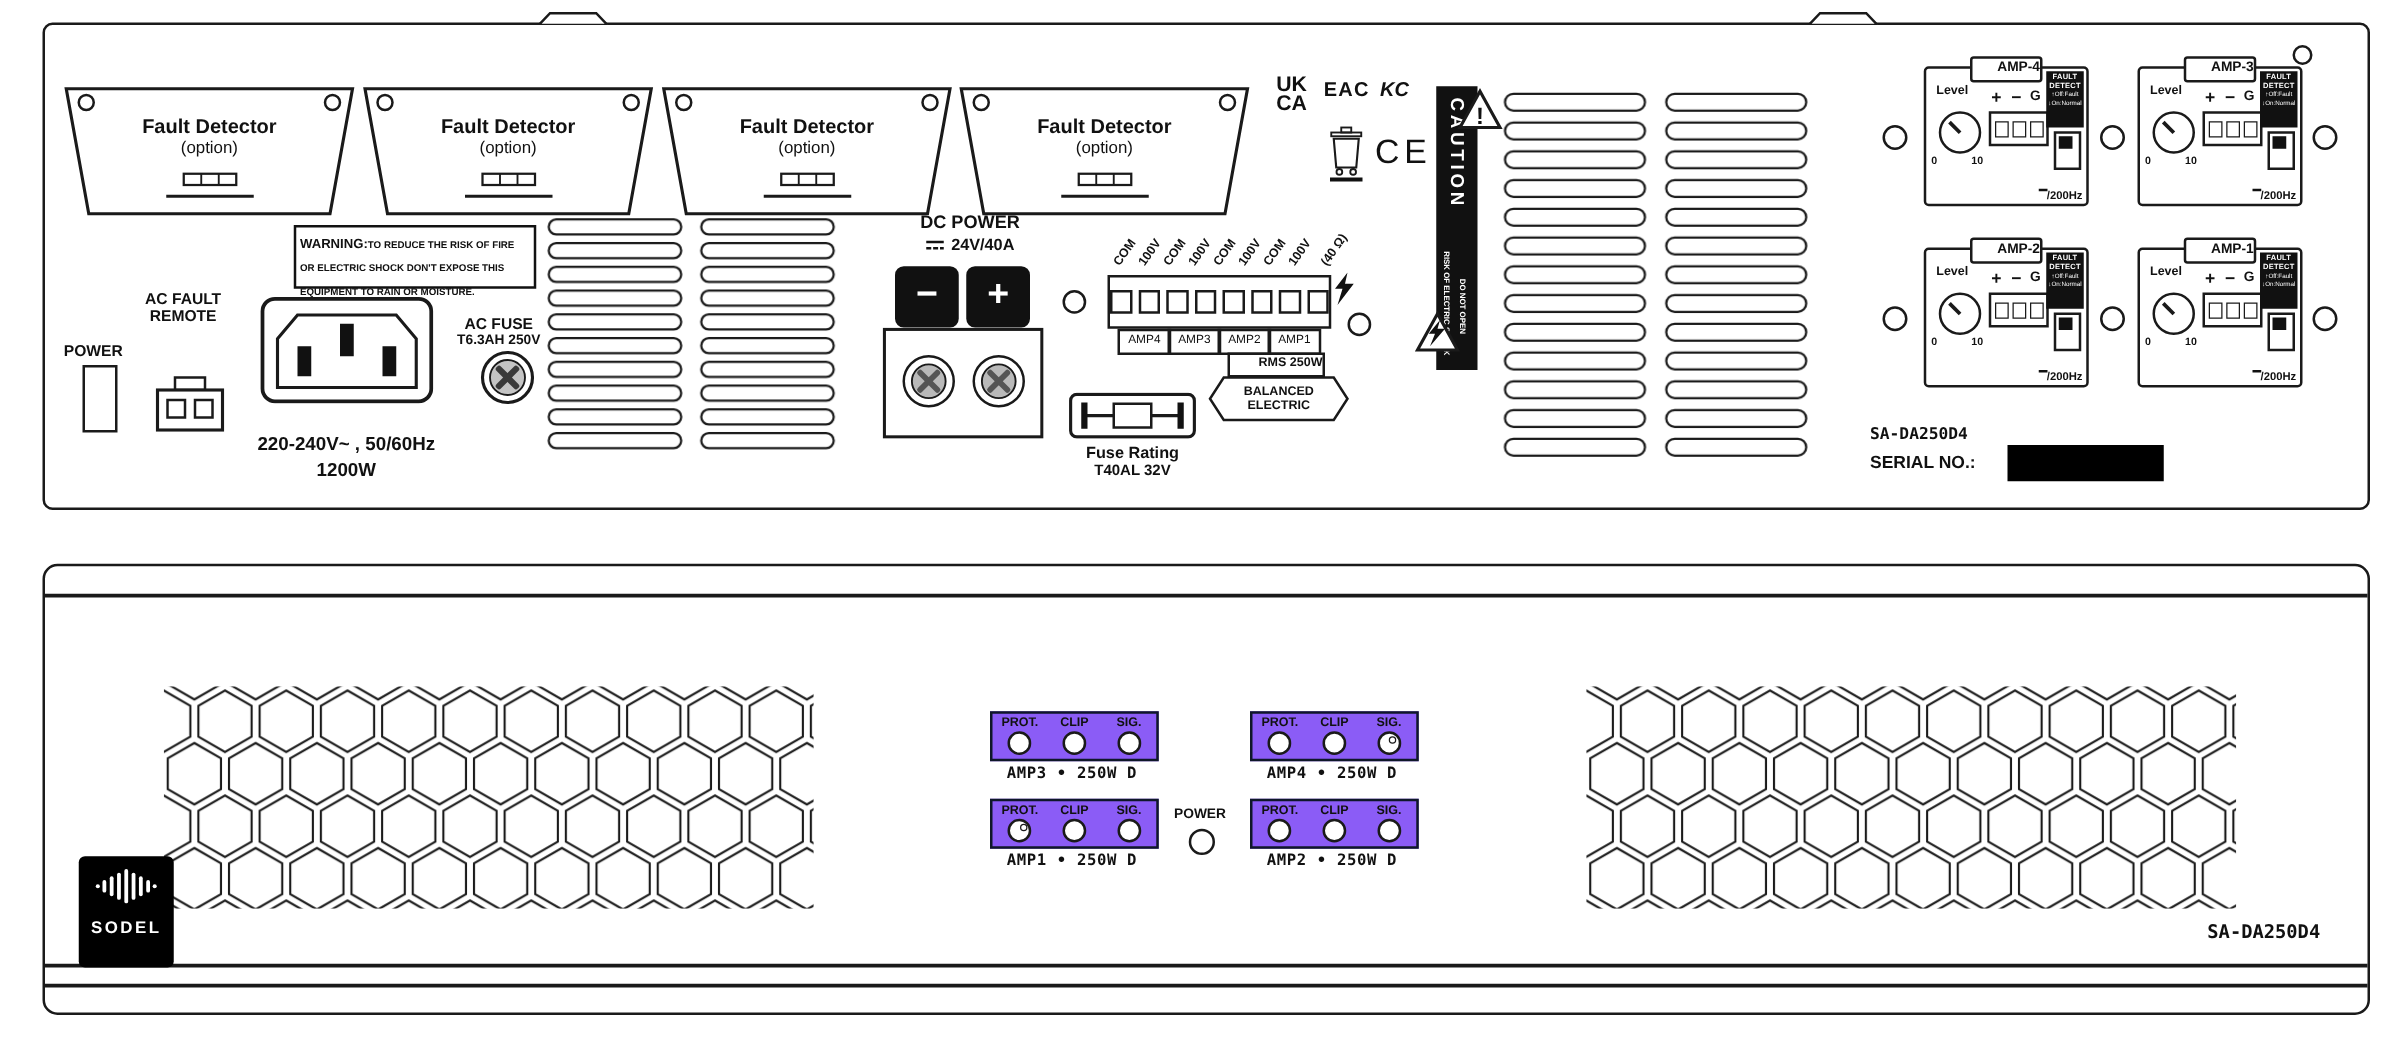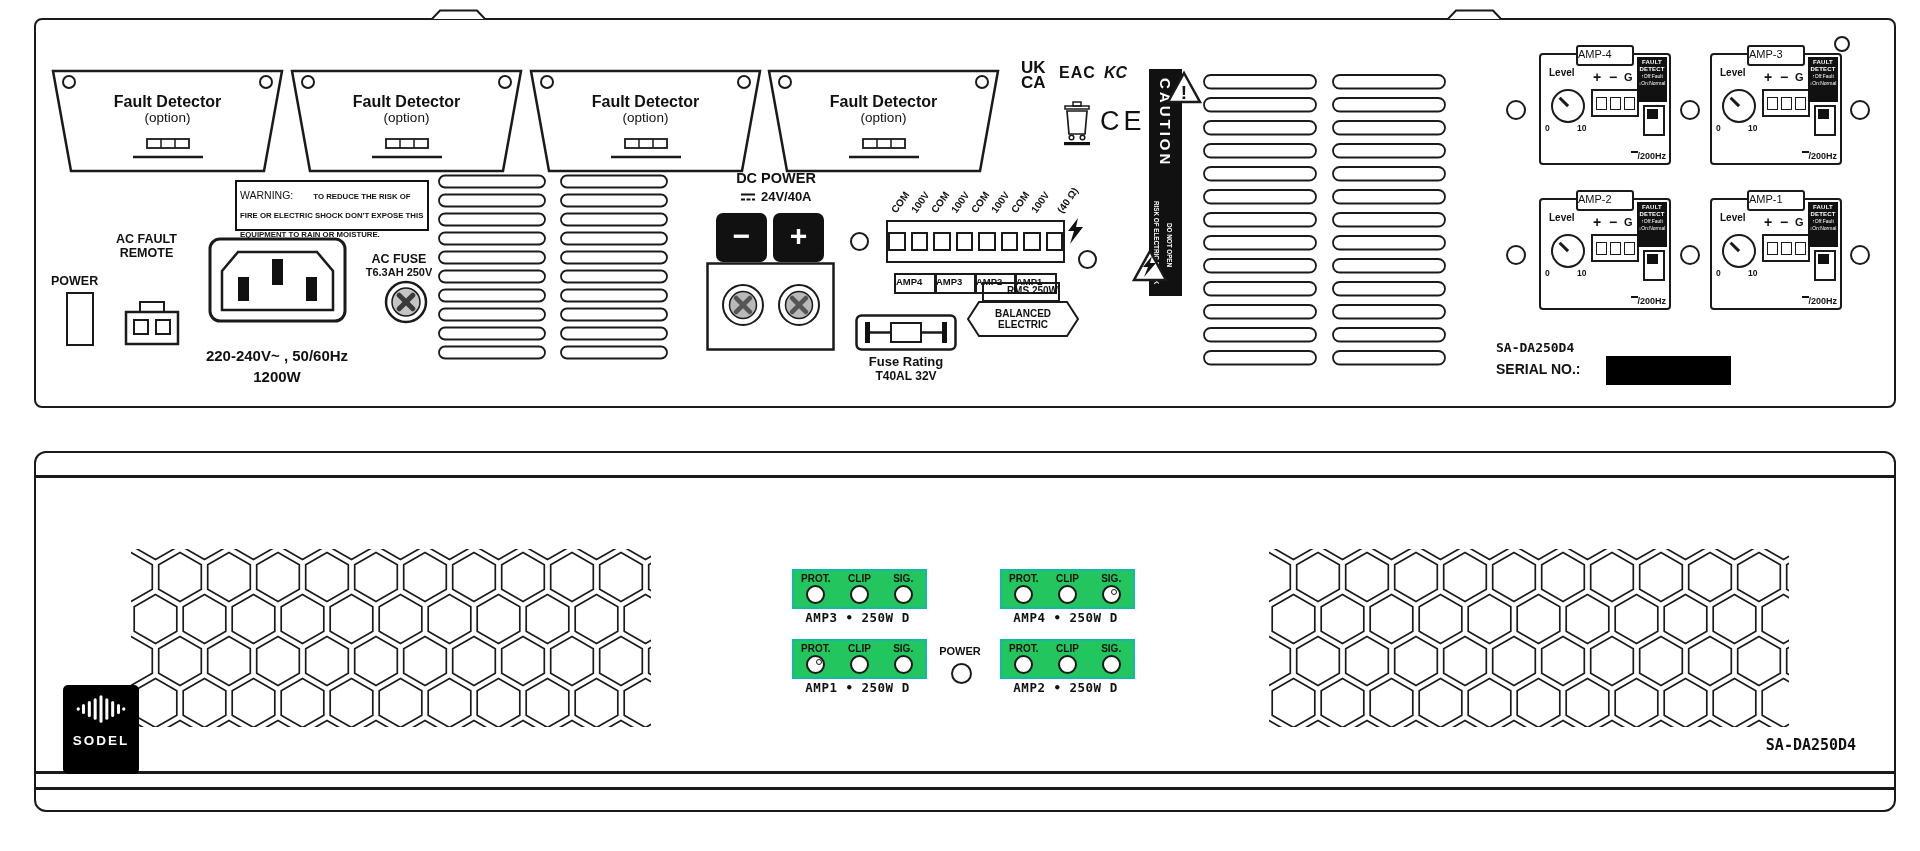--- a/index.html
+++ b/index.html
@@ -22,68 +22,68 @@
 
   
   .model-label{position:absolute;left:25px;top:160px;display:flex;gap:3px}
   .mini-logo{width:40px;height:40px;background:#111;color:#fff;text-align:center;padding-top:5px;box-shadow:inset 0 0 0 1.5px #fff}
   .mini-logo .brand{display:block;font-size:7px;font-weight:bold;letter-spacing:1.5px;margin-top:1px}
   .model-rows{width:132px}
   .mr{font-size:8.5px;font-weight:bold;height:13px;line-height:11.5px;text-align:center}
   .mr.bx{border:1.5px solid #111}
   .mr.bx+.mr.bx{border-top:0}
   .warn-box{position:absolute;left:199px;top:160px;width:184px;height:43px;border:2px solid #111;padding:2px 3px;line-height:1.2}
-  .warn-head{font-weight:normal;font-size:10.5px;margin-right:20px}
+  .warn-head{font-weight:bold;font-size:10.5px;margin-right:0}
   .warn-body{font-size:7.8px;font-weight:bold}
 
   
   .vent{position:absolute}
 
   
   .dc-btn{position:absolute;width:51px;height:49px;background:#111;border-radius:7px;color:#fff;text-align:center;line-height:45px;font-size:30px;font-weight:bold}
 
   
   .outbox{position:absolute;left:850px;top:200px;width:175px;height:39px;border:2.5px solid #1a1a1a;display:flex;gap:5px;align-items:center;justify-content:center}
   .outbox i{width:15px;height:15px;border:2px solid #1a1a1a;background:#fff}
   .com-lbl{position:absolute;font-size:10px;font-weight:bold;transform:rotate(-55deg);transform-origin:0 100%;white-space:nowrap}
-  .amp-lbl-box{position:absolute;top:253px;width:39px;height:17px;border:2px solid #1a1a1a;font-size:9.5px;font-weight:bold;line-height:13.5px}
+  .amp-lbl-box{position:absolute;top:243px;width:39px;height:17px;border:2px solid #1a1a1a;font-size:9.5px;font-weight:normal;text-align:center;line-height:13.5px}
   .rms-box{position:absolute;left:946px;top:262px;width:74px;height:16px;border:2px solid #1a1a1a;font-size:10px;font-weight:bold;text-align:right;line-height:13px}
   .bal-text{position:absolute;inset:0;display:flex;flex-direction:column;align-items:center;justify-content:center;font-size:10px;font-weight:bold;line-height:11px}
 
   
   .caution-strip{position:absolute;left:1113px;top:49px;width:33px;height:227px;background:#111}
   .vt{writing-mode:vertical-rl;color:#fff;position:absolute;white-space:nowrap}
   .vt.title{left:8px;top:9px;font-size:15px;font-weight:bold;letter-spacing:3px}
   .vt.s1{left:4px;top:132px;font-size:6.3px;font-weight:bold}
   .vt.s2{left:17px;top:154px;font-size:6.3px;font-weight:bold}
 
   
   .amp-mod{position:absolute;width:128px;height:108px;border:2px solid #1a1a1a;border-radius:4px;background:#fff}
-  .amp-title{position:absolute;left:50%;top:-10px;transform:translateX(-50%);width:54px;height:17px;line-height:14px;background:#fff;border:2px solid #1a1a1a;border-radius:3px;font-weight:normal;font-size:11px;text-align:left}
+  .amp-title{position:absolute;left:50%;top:-10px;transform:translateX(-50%);width:54px;height:17px;line-height:14px;background:#fff;border:2px solid #1a1a1a;border-radius:3px;font-weight:bold;font-size:11px;text-align:right}
   .amp-level{position:absolute;left:8px;top:12px;font-size:10px;font-weight:bold}
   .knob{position:absolute;left:10px;top:34px;width:30px;height:30px;border:2px solid #1a1a1a;border-radius:50%;background:#fff}
   .knob::after{content:"";position:absolute;left:calc(50% - 1.25px);top:50%;width:2.5px;height:12px;background:#1a1a1a;transform-origin:50% 0;transform:rotate(135deg)}
   .amp-min{position:absolute;left:4px;top:68px;font-size:8.5px;font-weight:bold}
   .amp-max{position:absolute;left:36px;top:68px;font-size:8.5px;font-weight:bold}
   .t-plus{position:absolute;left:52px;top:14px;font-size:14px;font-weight:bold}
   .t-minus{position:absolute;left:68px;top:14px;font-size:14px;font-weight:bold}
   .t-g{position:absolute;left:83px;top:16px;font-size:11px;font-weight:bold}
   .amp-termblock{position:absolute;left:50px;top:34px;width:44px;height:24px;border:2px solid #1a1a1a;display:flex;gap:3px;align-items:center;justify-content:center}
   .amp-termblock i{width:9px;height:11px;border:1.5px solid #1a1a1a;display:block}
   .amp-fd{position:absolute;left:96px;top:2px;width:30px;height:43px;background:#111;color:#fff;text-align:center;padding-top:2px}
   .amp-fd .t{font-size:6px;font-weight:bold;display:block;line-height:7px;letter-spacing:.2px}
   .amp-fd .s{font-size:5px;display:block;line-height:6.5px}
   .amp-switch{position:absolute;left:102px;top:50px;width:18px;height:27px;border:2px solid #1a1a1a;background:#fff}
   .amp-switch::after{content:"";position:absolute;left:1.5px;top:1.5px;width:11px;height:10px;background:#111}
   .amp-filter{position:absolute;right:3px;bottom:2px;font-size:9px;font-weight:bold}
   .hp{display:inline-block;width:7px;height:6px;border-top:2px solid #111;vertical-align:top;margin-right:-1px}
 
   
   .hline{position:absolute;left:0;right:0;height:2.5px;background:#1a1a1a}
-  .ind-box{position:absolute;width:131px;height:36px;border:2px solid #14b8a6;display:flex;background:#22c55e}
+  .ind-box{position:absolute;width:131px;height:36px;border:2px solid #0f172a;display:flex;background:#8b5cf6}
   .ind-col{flex:1;position:relative;text-align:center}
   .ind-col .lbl{font-size:10px;font-weight:bold;display:block;margin-top:2px}
   .led{width:15px;height:15px;border:2px solid #1a1a1a;border-radius:50%;margin:1px auto 0;background:#fff;position:relative}
   .led.mark::after{content:"";position:absolute;right:1.5px;top:1.5px;width:4px;height:4px;border:1px solid #1a1a1a;border-radius:50%}
   .led.big{position:absolute;width:17px;height:17px;margin:0}
   .digi{font-family:"DejaVu Sans Mono","Liberation Mono",monospace;font-weight:bold}
   .ind-name{position:absolute;width:131px;text-align:center;font-size:12.5px;letter-spacing:.5px}
   .front-logo{position:absolute;left:27px;top:232px;width:76px;height:79px;background:#000;border-radius:5px;color:#fff;text-align:center;padding-top:10px}
   .front-logo .brand{display:block;font-size:13.5px;font-weight:bold;letter-spacing:2px;margin-top:6px}
 </style>

